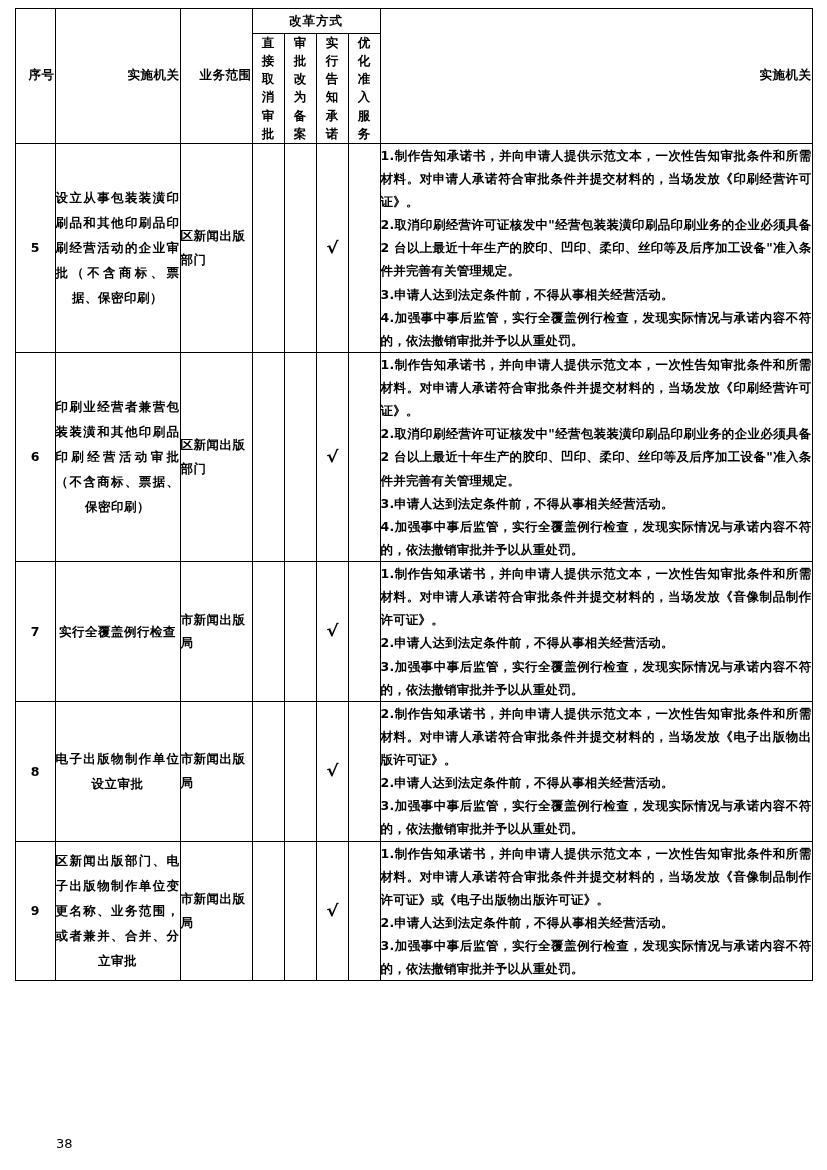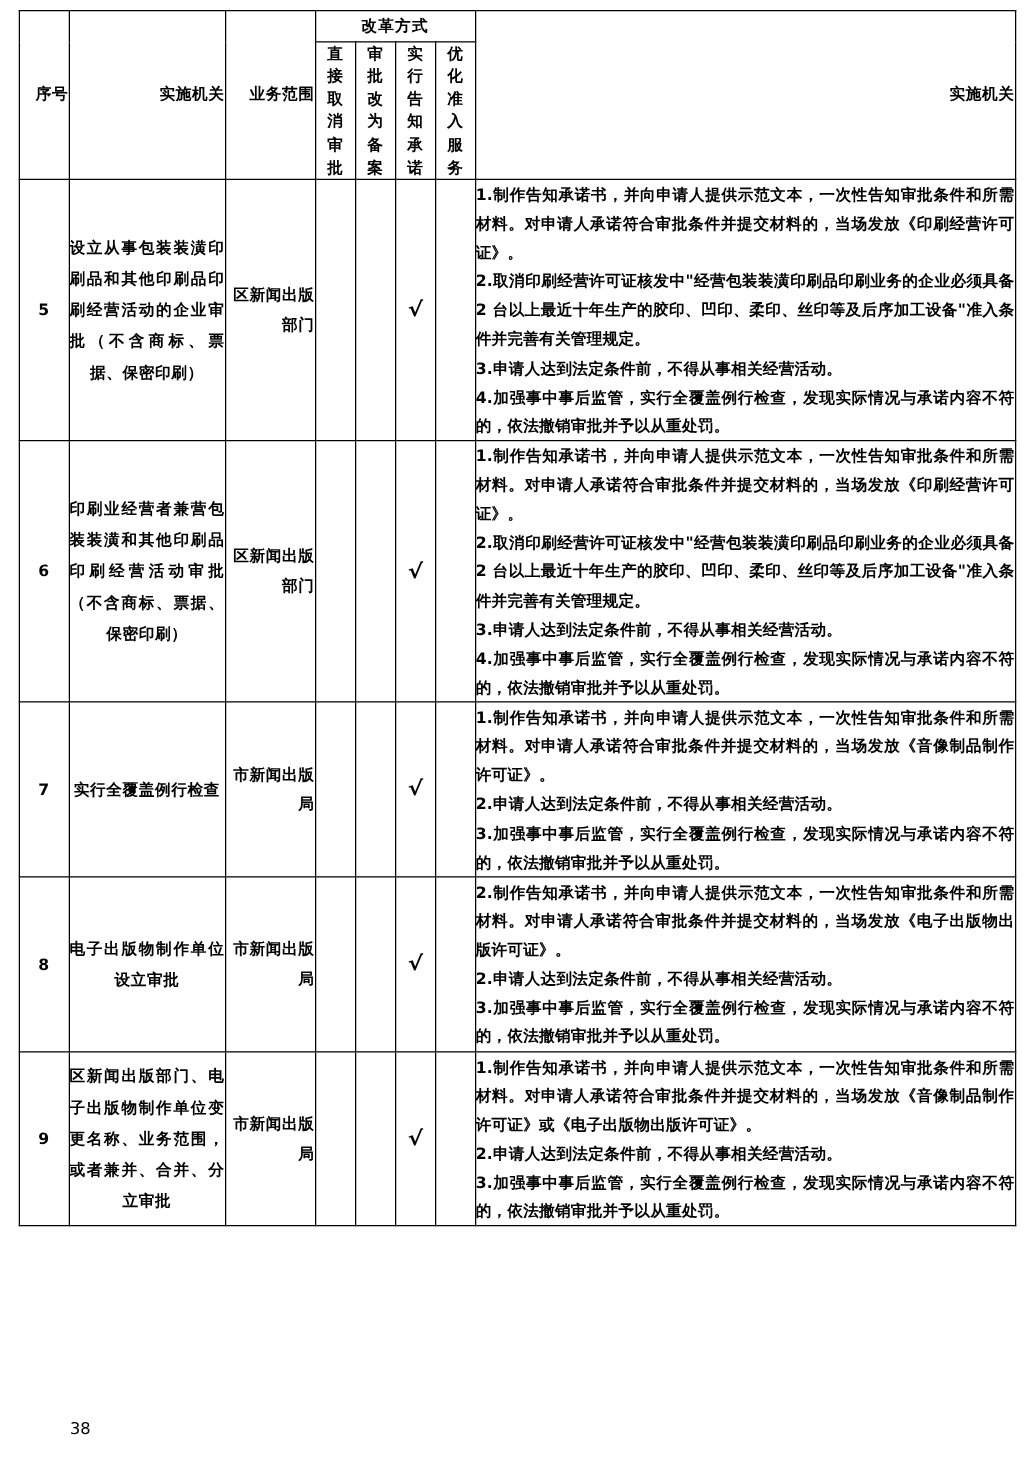--- a/index.html
+++ b/index.html
@@ -66,21 +66,21 @@
     line-height: 2.0;
     font-size: 12.5px;
     text-align: justify;
     text-align-last: center;
     letter-spacing: 0.5px;
   }
   td.org {
     padding: 4px 6px;
     line-height: 1.9;
     font-size: 12.5px;
-    text-align: right;
+    text-align: left;
     letter-spacing: 0.5px;
   }
   td.mark {
     text-align: center;
     font-size: 15px;
     color: #000;
   }
   td.measure {
     padding: 8px 10px 8px 10px;
     line-height: 1.85;

